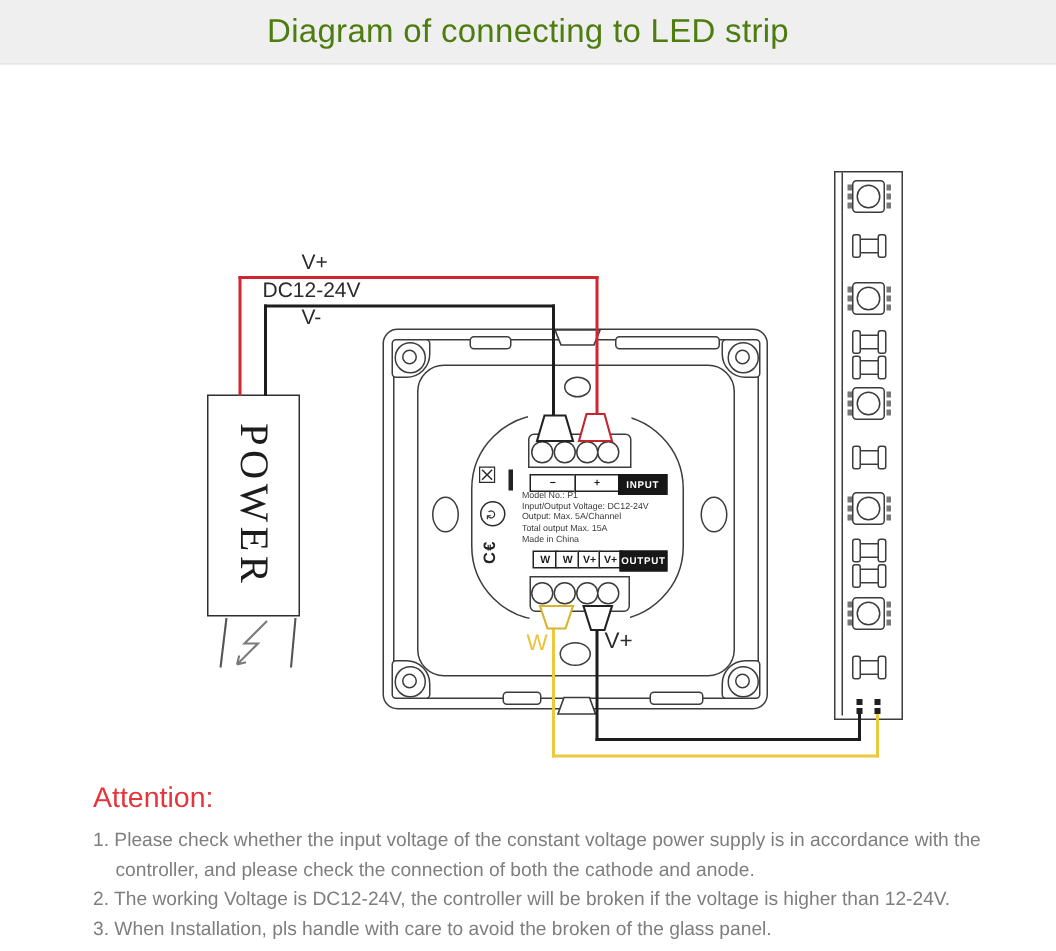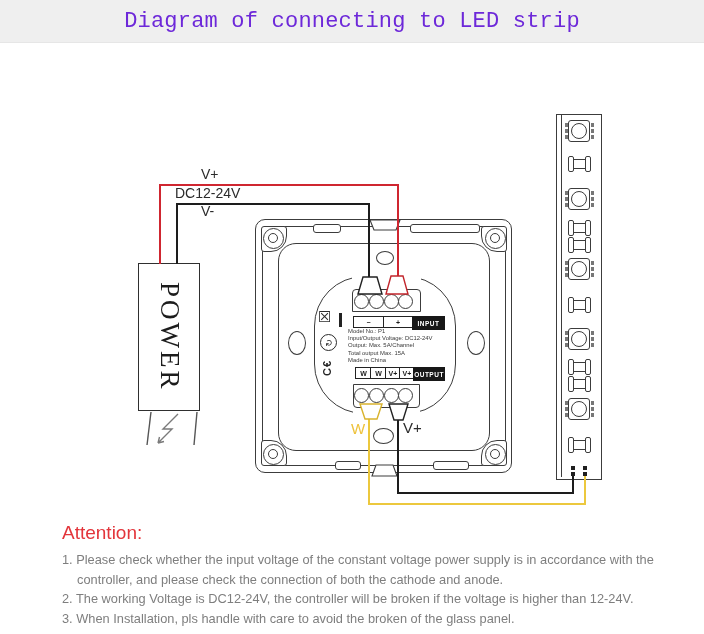--- a/index.html
+++ b/index.html
@@ -3,21 +3,21 @@
 <meta charset="utf-8">
 <style>
   html,body{margin:0;padding:0;background:#fff;}
   #screen{position:relative;width:704px;height:634px;background:#fff;overflow:hidden;
           font-family:"Liberation Sans",sans-serif;}
   .abs{position:absolute;}
 
   
   #titlebar{left:0;top:0;width:704px;height:42px;background:#efefef;border-bottom:1px solid #e6e6e6;
             display:flex;align-items:center;justify-content:center;}
-  #title{font-size:22px;color:#6d28d9;letter-spacing:0.2px;font-family:Liberation Mono, monospace;}
+  #title{font-size:22px;color:#4d7c0f;letter-spacing:0.2px;}
 
   
   #power-box{left:138px;top:263px;width:60px;height:146px;border:1.6px solid #2f2f2f;background:#fff;z-index:10;
              display:flex;align-items:center;justify-content:center;}
   #power-label{writing-mode:vertical-rl;font-family:"Liberation Serif",serif;font-size:27px;color:#1c1c1c;
                letter-spacing:3px;}
 
   
   .line{border:1.2px solid #3c3c3c;background:#fff;}
   #p-outer{left:255px;top:219px;width:255px;height:252px;border:1.6px solid #3c3c3c;border-radius:10px;z-index:10;background:#fff;}

